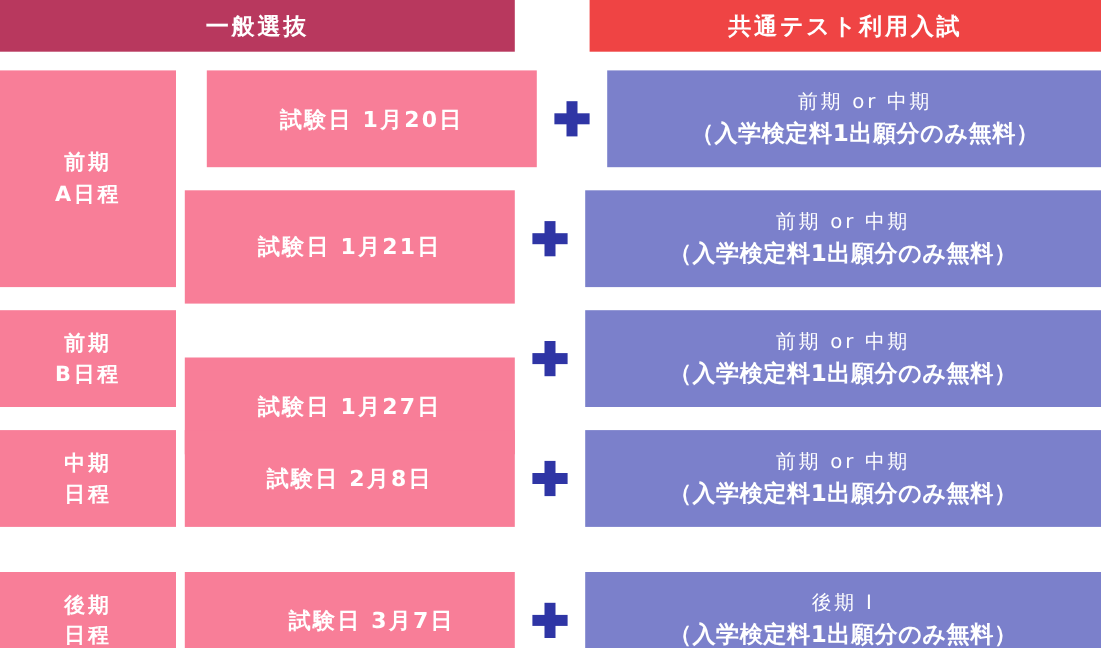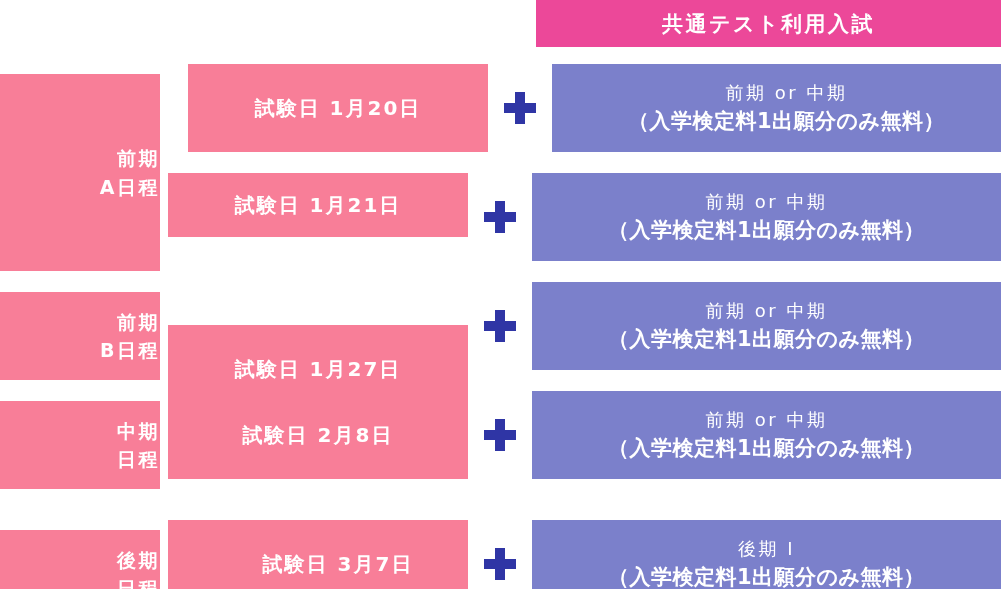--- a/index.html
+++ b/index.html
@@ -43,21 +43,21 @@
     box-sizing: border-box;
   }
   .hdr-left {
     left: 0;
     width: 468px;
     background: #b8385e;
   }
   .hdr-right {
     left: 536px;
     width: 465px;
-    background: #ec4899;
+    background: #ef4444;
   }
 
   
   .body {
     position: absolute;
     left: 0;
     top: 64px;
     width: 1001px;
   }
 
@@ -65,27 +65,27 @@
     position: relative;
     width: 1001px;
     margin-bottom: 21px;
   }
   .block:last-child { margin-bottom: 0; }
 
   
   .stage {
     position: absolute;
     left: 0;
-    top: 10px;
+    top: 0;
     width: 160px;
     background: #f87e98;
     color: #ffffff;
     display: flex;
     flex-direction: column;
-    align-items: flex-end;
+    align-items: center;
     justify-content: center;
     font-size: 19px;
     font-weight: bold;
     letter-spacing: 2.5px;
     line-height: 1.5;
     box-sizing: border-box;
   }
   .stage .ln { display: block; white-space: nowrap; }
 
   
@@ -179,20 +179,21 @@
     white-space: nowrap;
     line-height: 1.45;
   }
 </style>
 </head>
 <body>
 
 <div class="sheet">
 
   <div class="header-row">
+    <div class="hdr hdr-left">一般選抜</div>
     <div class="hdr hdr-right">共通テスト利用入試</div>
   </div>
 
   <div class="body" id="body-grid">
       <div class="block" style="height: 197px;">
         <div class="stage" style="height: 197px;">
           <span class="ln">前期</span>
           <span class="ln">A日程</span>
         </div>
         <div class="pairs">
@@ -200,21 +201,21 @@
             <div class="date-cell" style="height: 88px;">試験日 1月20日</div>
             <div class="plus-cell" style="height: 88px;">
               <div class="plus-glyph"></div>
             </div>
             <div class="common-cell" style="height: 88px;">
               <div class="common-main">前期 or 中期</div>
               <div class="common-sub">（入学検定料1出願分のみ無料）</div>
             </div>
           </div>
           <div class="pair" style="height: 88px;">
-            <div class="date-cell" style="height: 64px; text-align: right;">試験日 1月21日</div>
+            <div class="date-cell" style="height: 103px; text-align: right;">試験日 1月21日</div>
             <div class="plus-cell" style="height: 88px;">
               <div class="plus-glyph"></div>
             </div>
             <div class="common-cell" style="height: 88px;">
               <div class="common-main">前期 or 中期</div>
               <div class="common-sub">（入学検定料1出願分のみ無料）</div>
             </div>
           </div>
         </div>
       </div>

